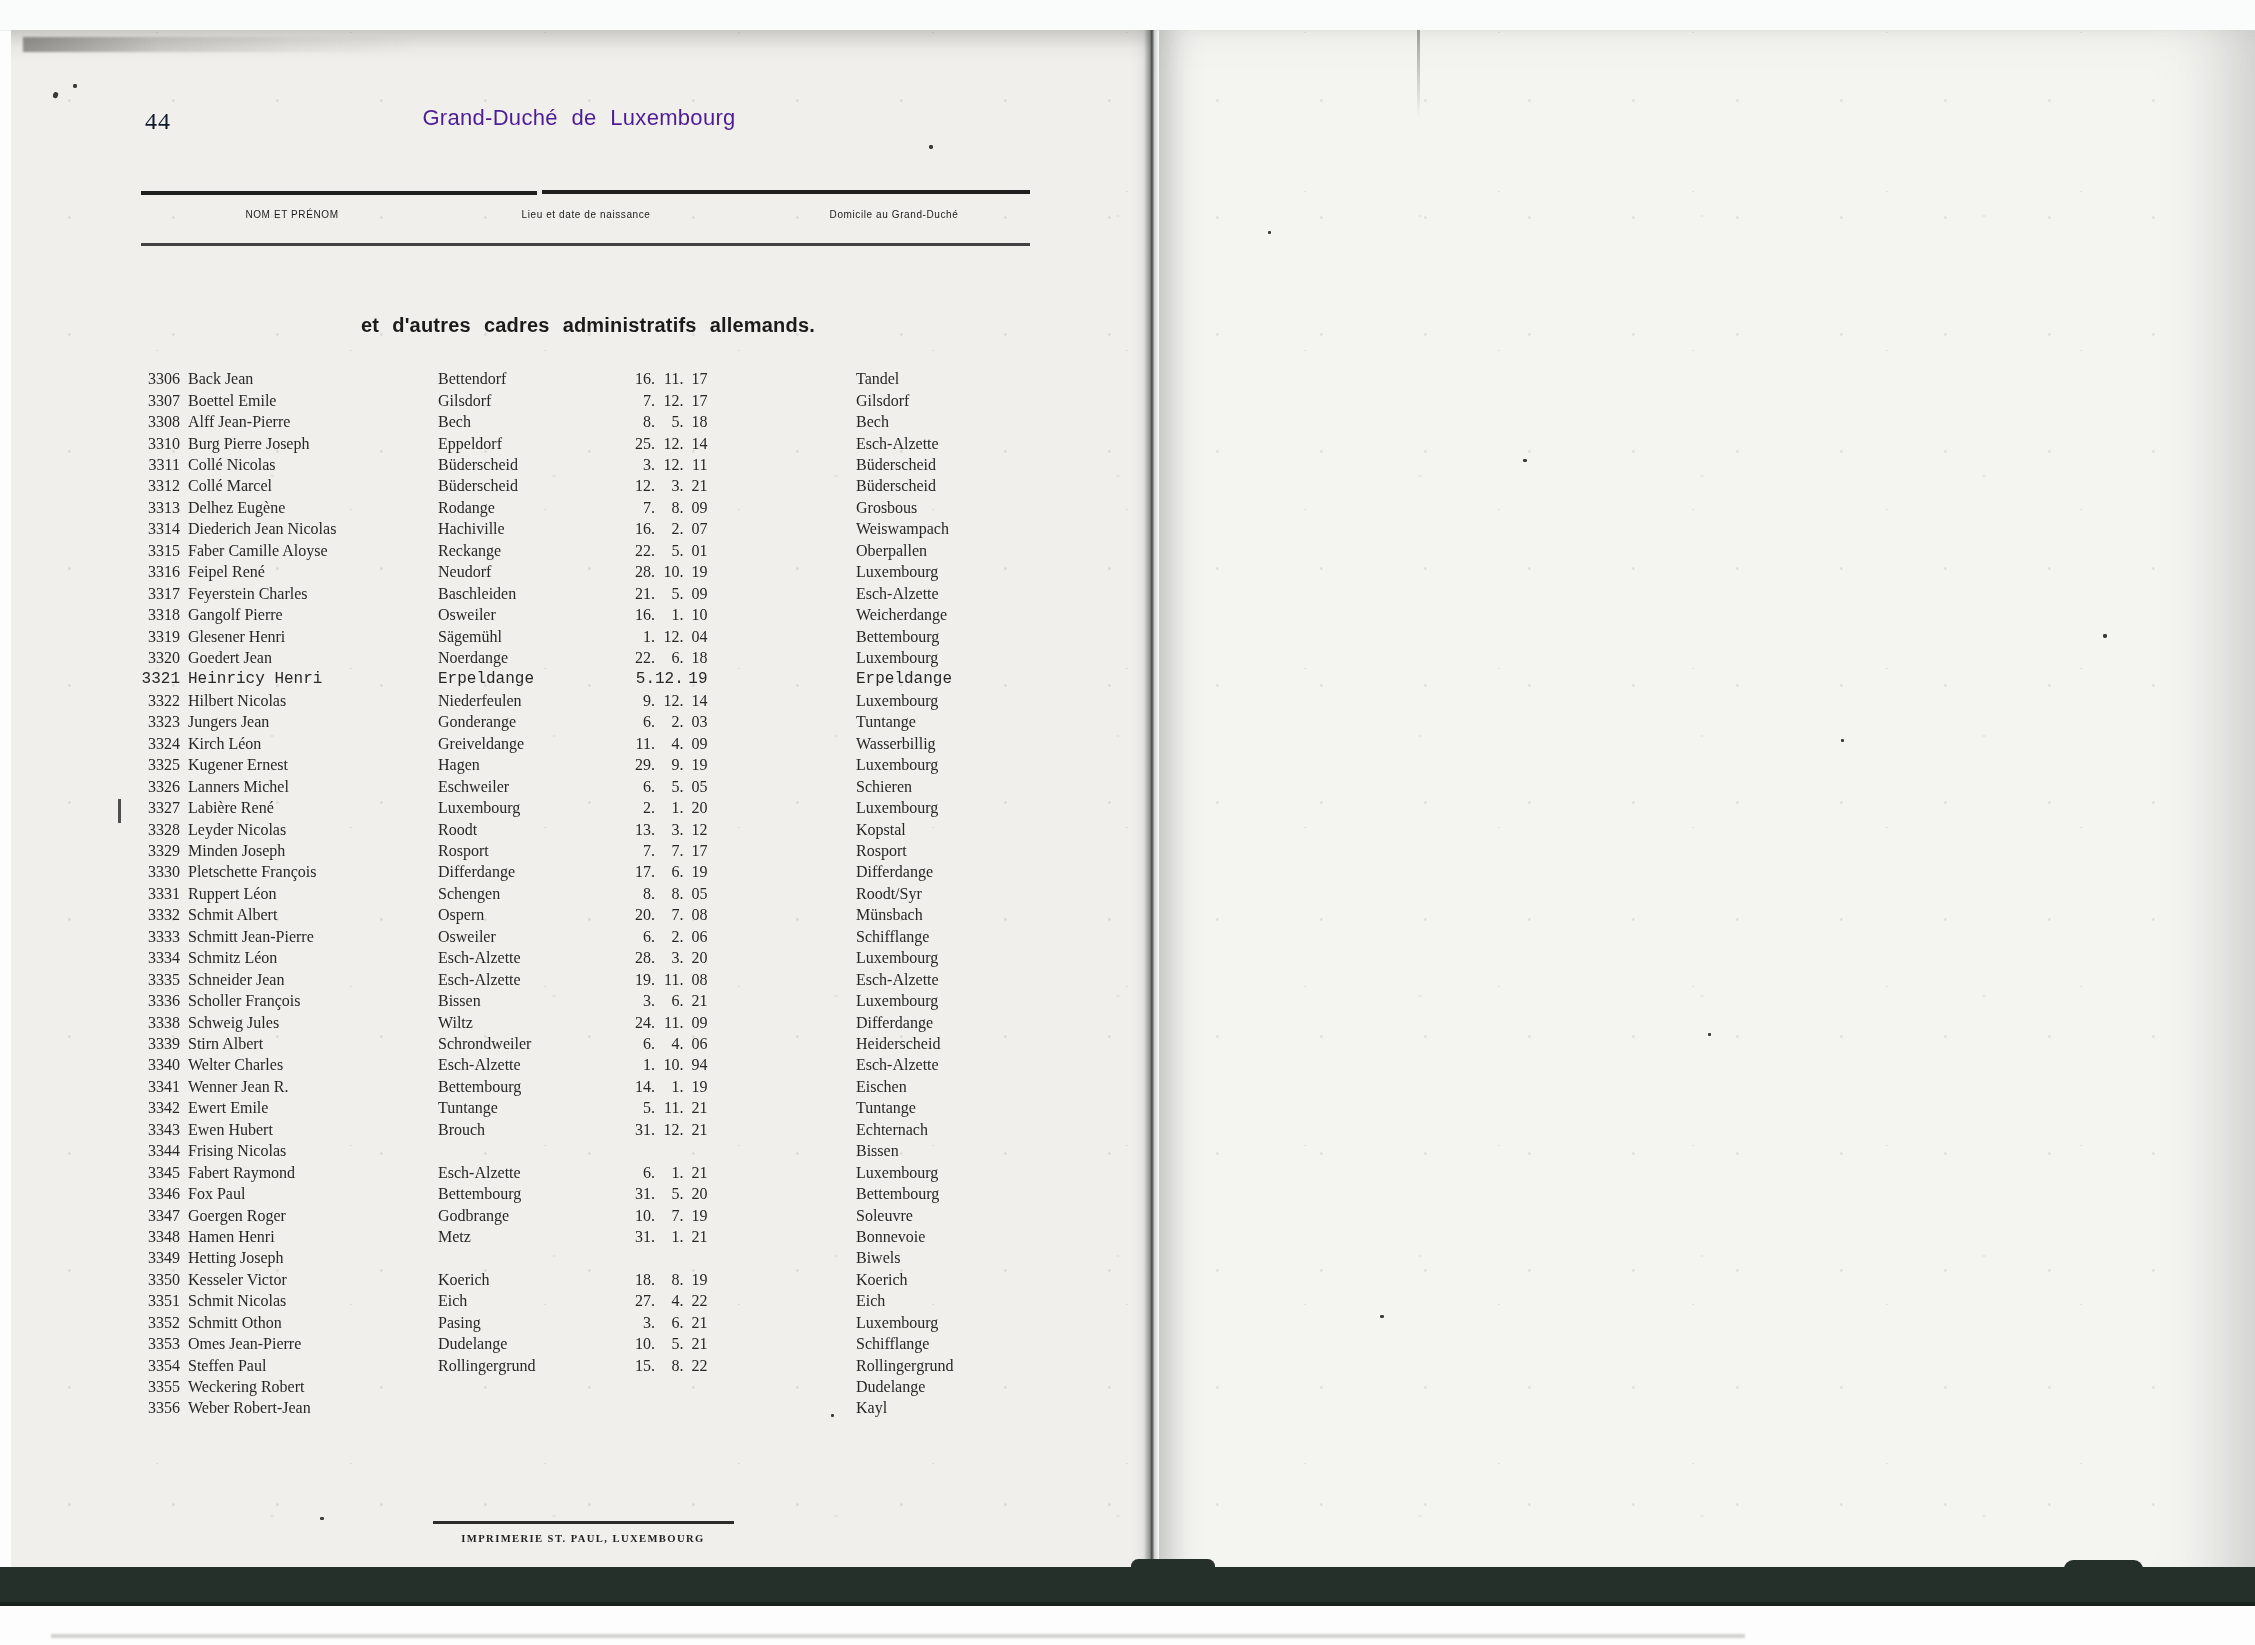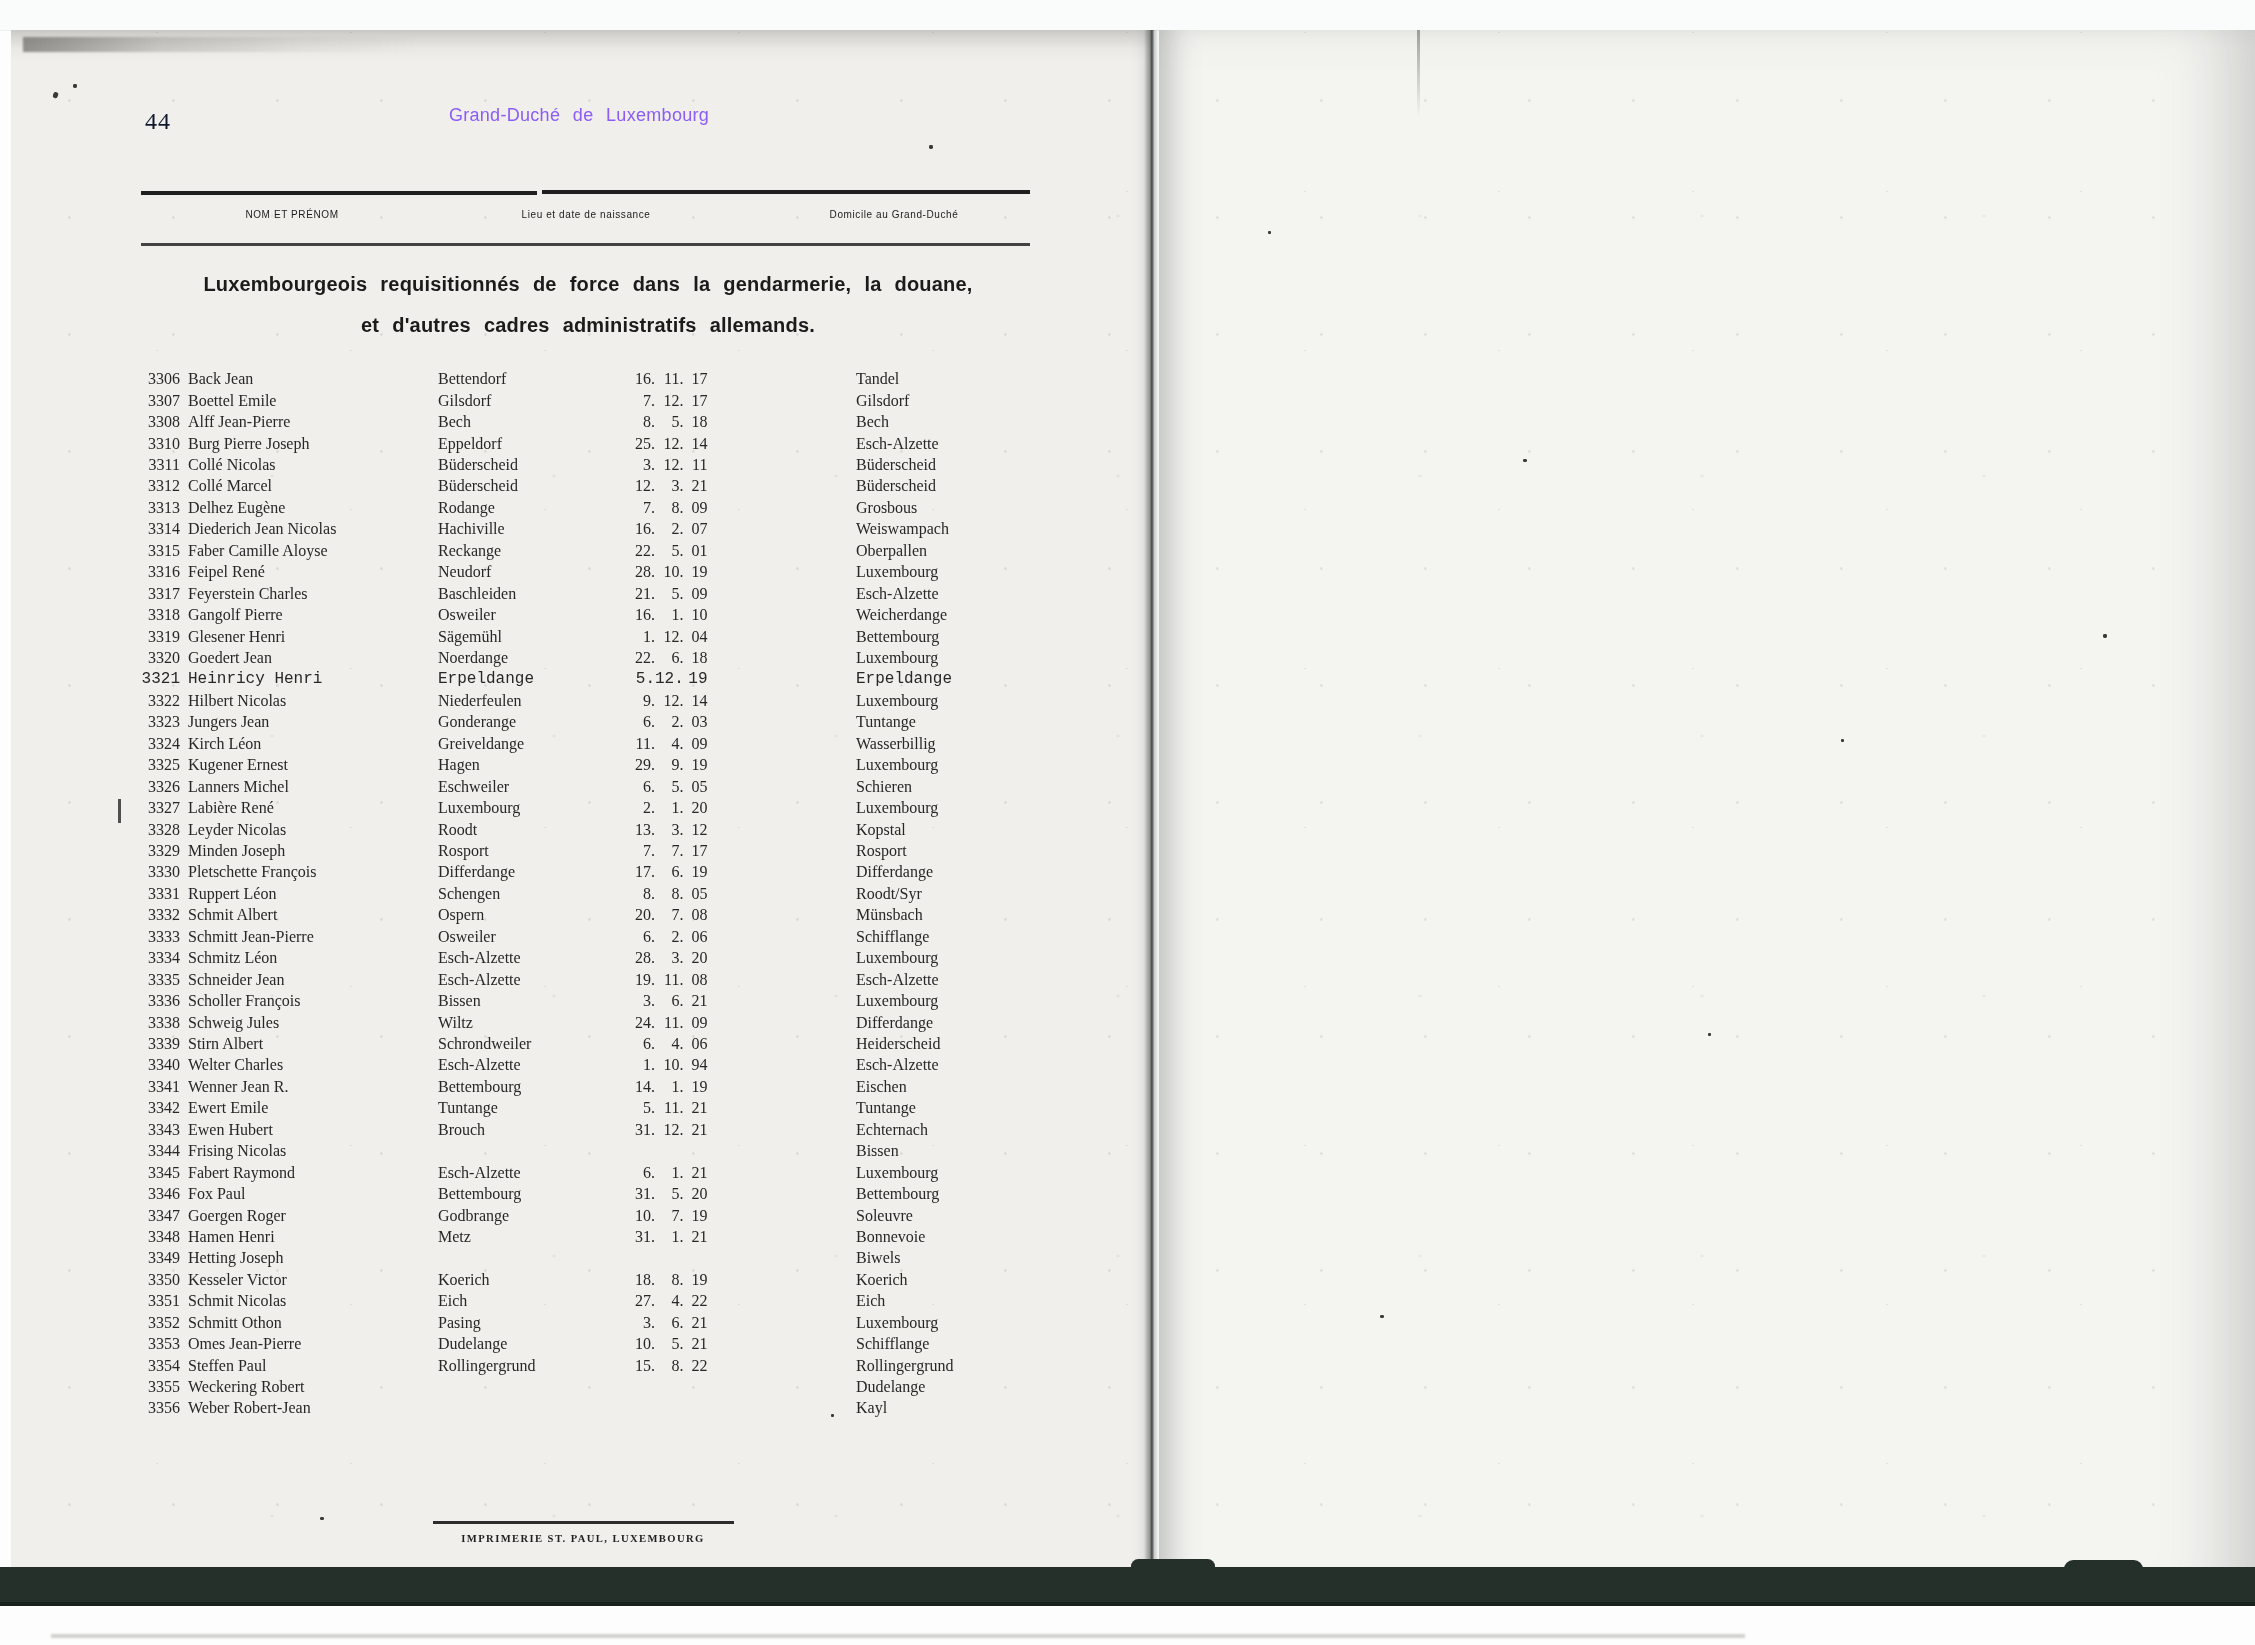--- a/index.html
+++ b/index.html
@@ -34,21 +34,21 @@
   
   .bottom-bar{position:absolute;left:0;top:1567px;width:2255px;height:38px;background:#243029;}
   .bar-bump-a{position:absolute;left:1131px;top:1559px;width:84px;height:13px;background:#243029;border-radius:7.3px 7.3px 0 0;}
   .bar-bump-b{position:absolute;left:2064px;top:1560px;width:79px;height:11px;background:#243029;border-radius:9.2px 9.2px 0 0;}
   .bar-edge{position:absolute;left:0;top:1602px;width:2255px;height:3.7px;background:#19231e;}
   .bottom-faint-line{position:absolute;left:51px;top:1634px;width:1694px;height:3.7px;filter:blur(0.9px);
     background:rgba(128,128,122,0.35);}
   
   .pagenum{position:absolute;left:145px;top:108px;font-size:24px;letter-spacing:0.9px;color:#0f172a;}
   .region{position:absolute;left:579px;top:105px;transform:translateX(-50%);
-    font-family:"Liberation Sans",sans-serif;font-size:18px;word-spacing:7.3px;letter-spacing:0.3px;color:#8b5cf6;white-space:nowrap;}
+    font-family:"Liberation Sans",sans-serif;font-size:22px;word-spacing:7.3px;letter-spacing:0.3px;color:#4c1d95;white-space:nowrap;}
   .doc-title{position:absolute;left:591px;top:127px;transform:translateX(-50%);
     font-family:"DejaVu Serif",serif;font-weight:bold;font-size:42px;letter-spacing:1.8px;word-spacing:5.5px;
     color:#343c39;white-space:nowrap;text-shadow:0.9px 0.5px 0 rgba(52,60,57,0.55);}
   .rule{position:absolute;background:#1f1f1f;}
   .rule-top-a{left:141px;top:191px;width:396px;height:3.7px;}
   .rule-top-b{left:542px;top:190px;width:488px;height:3.7px;}
   .rule-mid{left:141px;top:243px;width:889px;height:2.8px;background:#424242;}
   .colhead{position:absolute;top:209px;transform:translateX(-50%);
     font-family:"Liberation Sans",sans-serif;font-size:10px;letter-spacing:0.6px;color:#1c1c1c;white-space:nowrap;}
   .colhead.c1{left:292px;}
@@ -95,21 +95,20 @@
   <div class="pagenum">44</div>
   <div class="region">Grand-Duché de Luxembourg</div>
 
   <div class="rule rule-top-a"></div>
   <div class="rule rule-top-b"></div>
   <div class="colhead c1">NOM ET PRÉNOM</div>
   <div class="colhead c2">Lieu et date de naissance</div>
   <div class="colhead c3">Domicile au Grand-Duché</div>
   <div class="rule rule-mid"></div>
 
-  <div class="subtitle s1">Luxembourgeois requisitionnés de force dans la gendarmerie, la douane,</div>
   <div class="subtitle s2">et d'autres cadres administratifs allemands.</div>
 
   <div>
       <div class="row" style="top: 368px;">
     <span class="rnum">3306</span>
     <span class="rname">Back Jean</span>
     <span class="rbirth">Bettendorf</span>
     <span class="rdate"><i class="dd">16.</i><i class="mm">11.</i><i class="yy">17</i></span>
     <span class="rdom">Tandel</span>
   </div>

